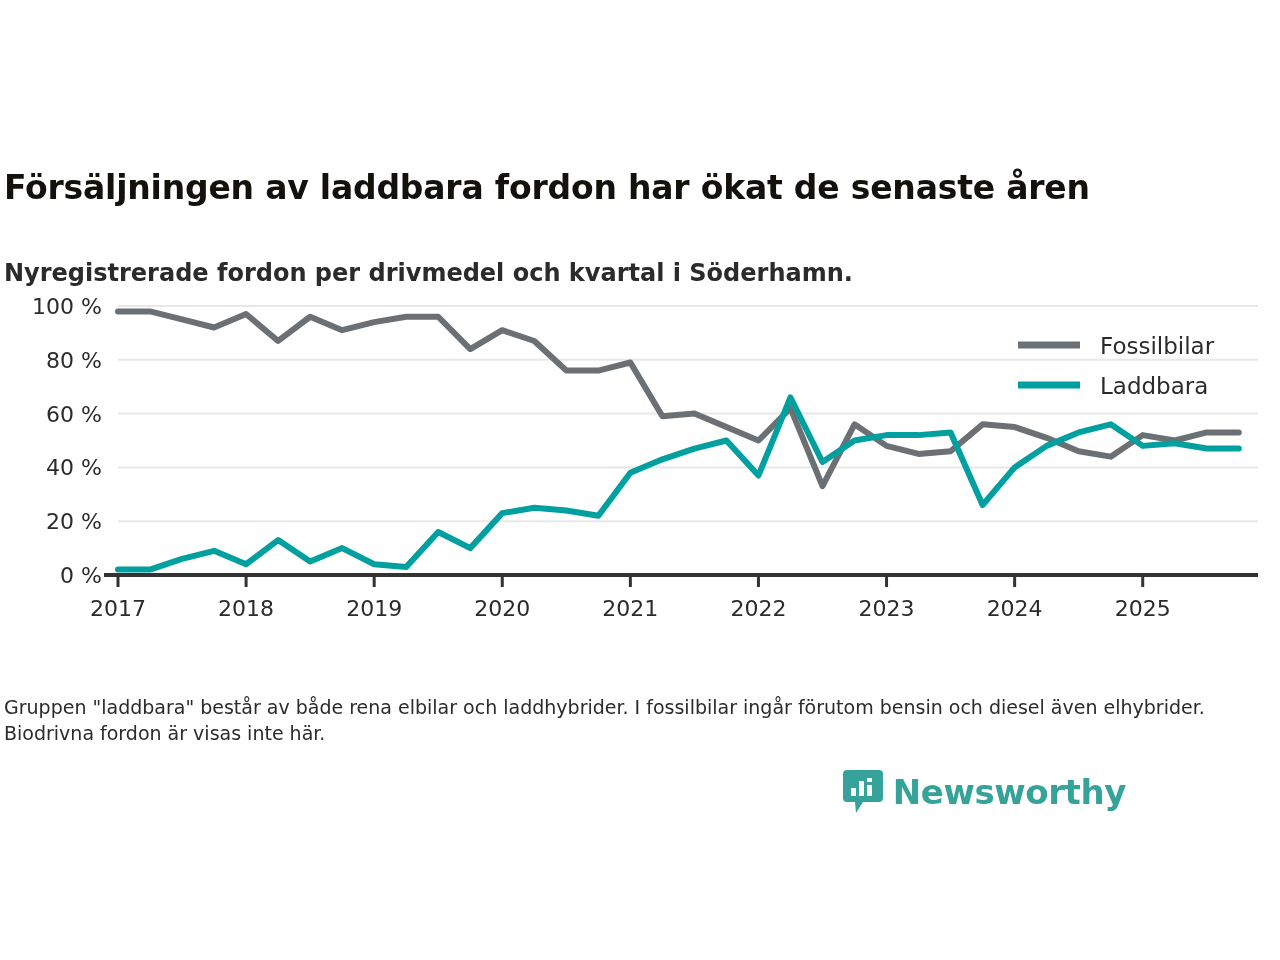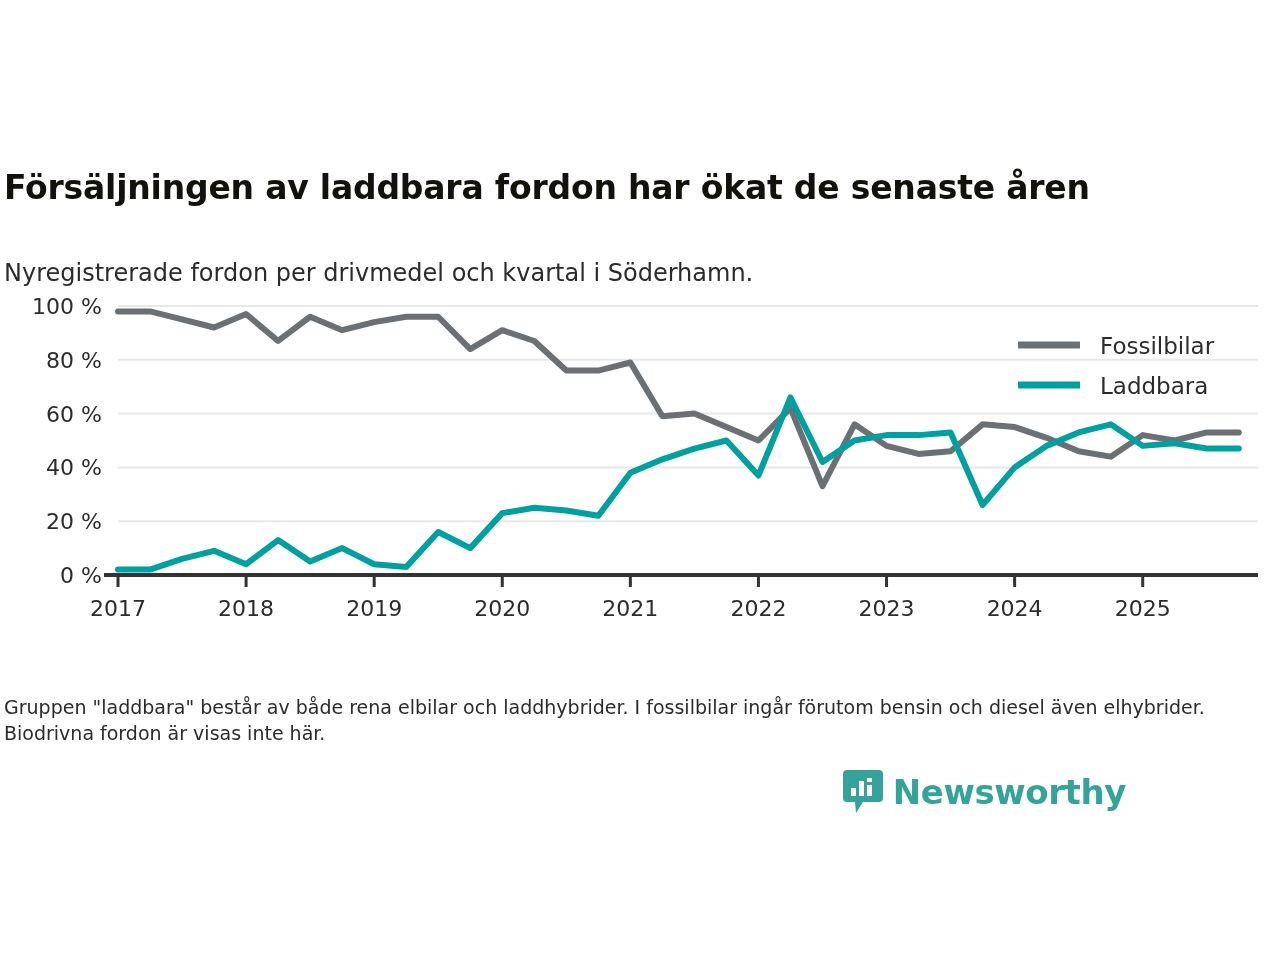--- a/index.html
+++ b/index.html
@@ -30,21 +30,21 @@
     letter-spacing: -0.2px;
     line-height: 1.1;
     color: #13110c;
     white-space: nowrap;
   }
   .chart-subtitle {
     position: absolute;
     left: 4px;
     top: 235px;
     font-size: 24px;
-    font-weight: normal;
+    font-weight: bold;
     color: #2b2b2b;
     line-height: 1.2;
     white-space: nowrap;
   }
   .chart-area {
     position: absolute;
     left: 0px;
     top: 285px;
     width: 1265px;
     height: 345px;

